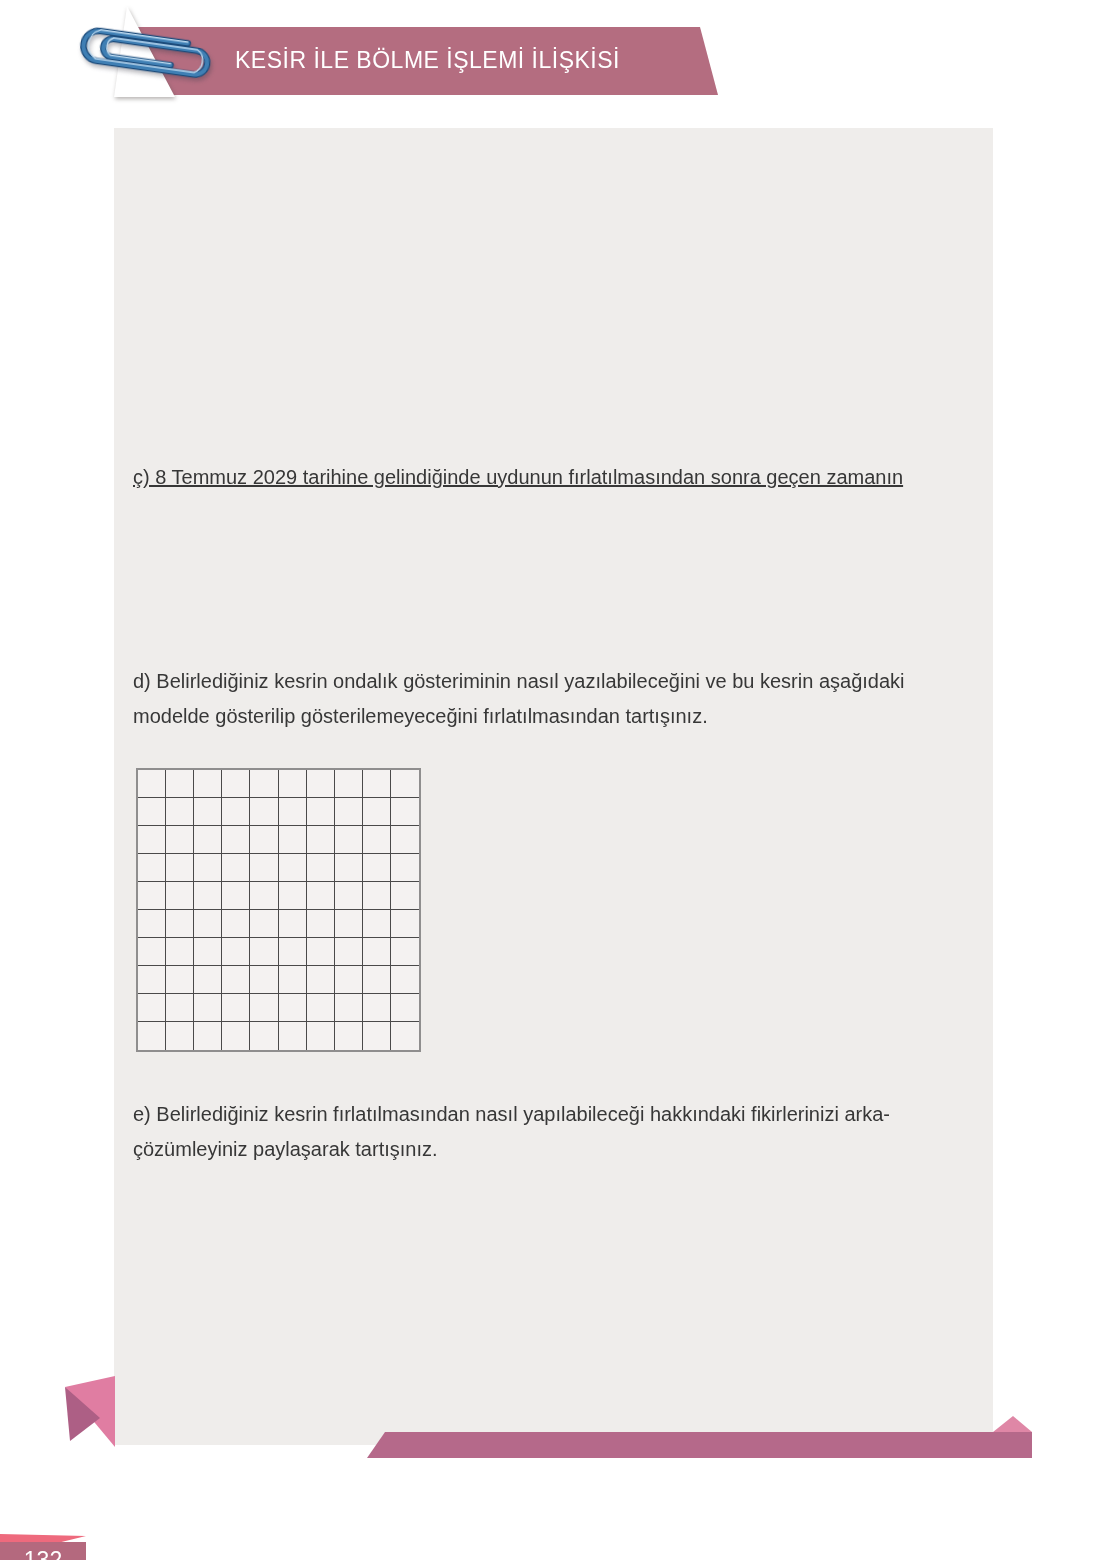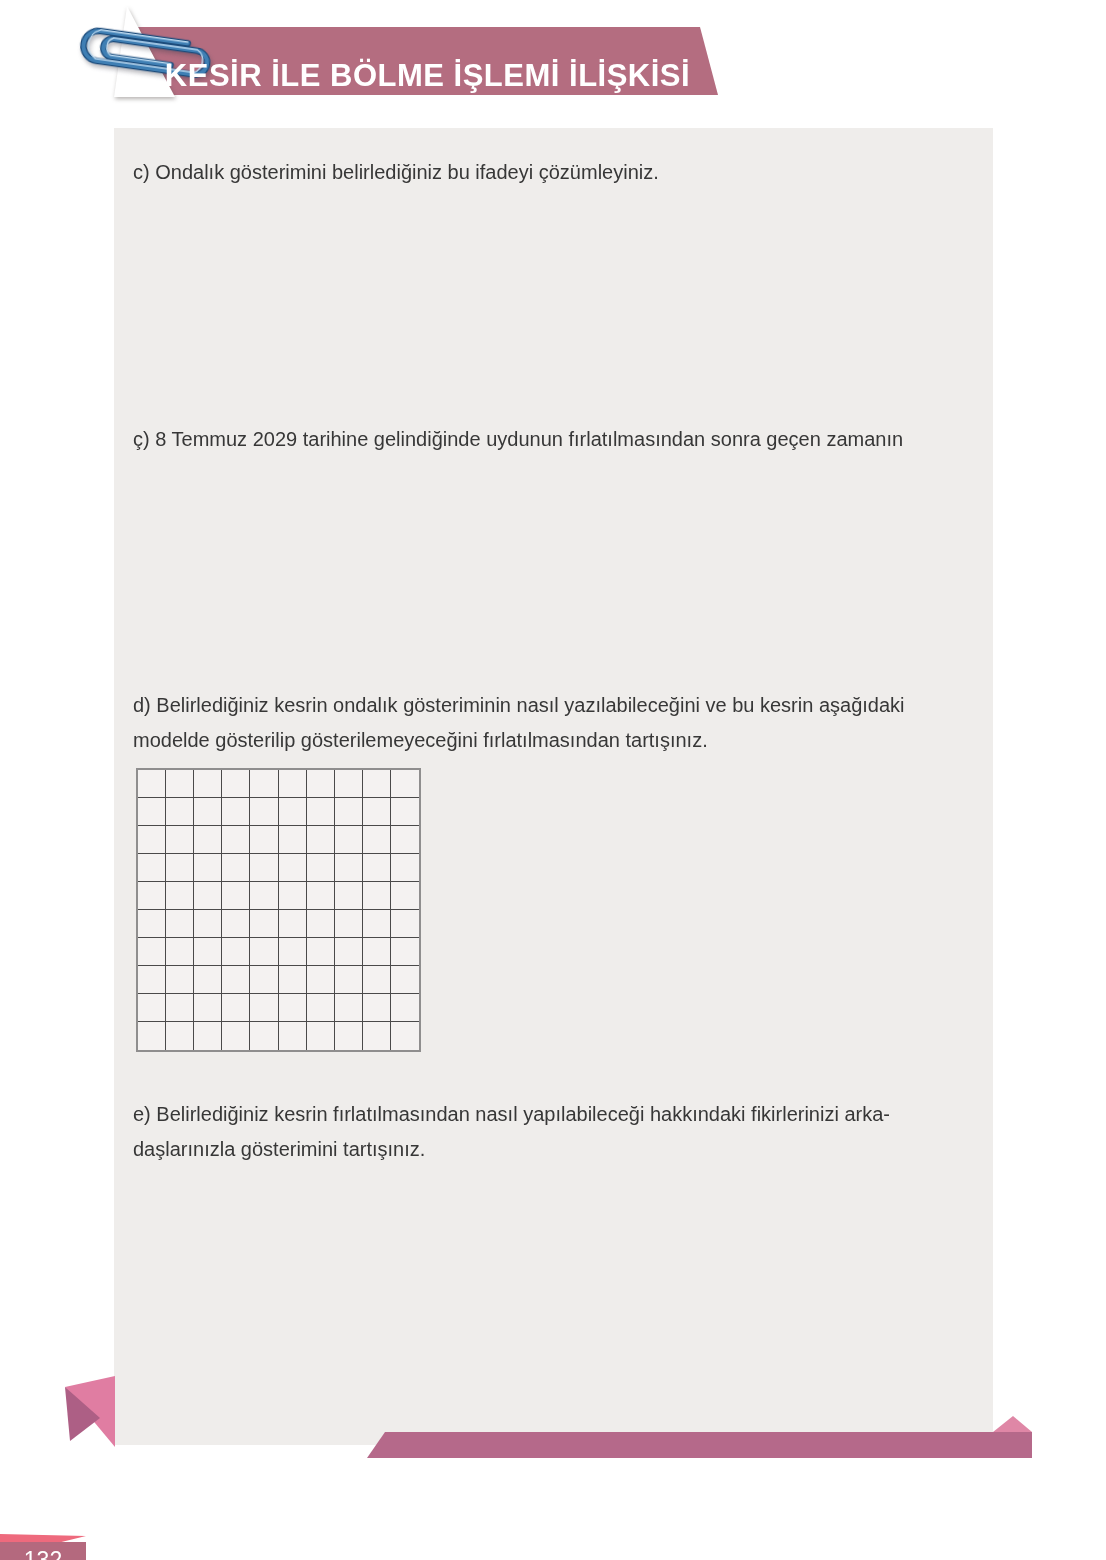--- a/index.html
+++ b/index.html
@@ -36,35 +36,35 @@
   .blfold-light-shape{fill:var(--blfold-light);}
   .blfold-dark-shape{fill:var(--blfold-dark);}
   .pagetri-shape{fill:var(--pagetri);}
   .clip{filter:drop-shadow(2px 3px 2px rgba(60,60,75,.35));}
   .clip path{fill:none;stroke-linecap:round;stroke-linejoin:round;}
   .clip .w1{stroke:var(--clip-dark);stroke-width:6.6;}
   .clip .w2{stroke:var(--clip-mid);stroke-width:4;}
   .clip .w3{stroke:var(--clip-light);stroke-width:1.4;}
 
   .banner-title{
-    position:absolute;left:140px;top:43px;width:575px;height:66px;z-index:4;
+    position:absolute;left:140px;top:27px;width:575px;height:66px;z-index:4;
     display:flex;align-items:center;justify-content:center;
-    color:var(--title-text);font-size:31px;letter-spacing:.5px;font-weight:700;
+    color:var(--title-text);font-size:23px;letter-spacing:.5px;font-weight:400;
   }
   .content{
     position:absolute;left:114px;top:128px;width:879px;height:1317px;
     background:var(--panel);z-index:1;
   }
   .q{
     position:absolute;left:133px;z-index:2;
     font-size:20px;line-height:34.5px;white-space:nowrap;
   }
   .q-c{top:155px;}
-  .q-cedilla{top:422px;}
-  .q-d{top:664px;margin-top:24px;}
+  .q-cedilla{top:460px;text-decoration:underline;}
+  .q-d{top:664px;}
   .q-e{top:1097px;}
 
   .model-grid{
     position:absolute;left:136px;top:768px;width:285px;height:284px;z-index:2;
     display:grid;background:var(--cellbg);
     border:2px solid var(--grid-border);box-sizing:border-box;
   }
   .model-grid .cell{
     border-right:1px solid var(--grid-line);
     border-bottom:1px solid var(--grid-line);
@@ -79,23 +79,20 @@
     color:#fff;font-size:23px;margin-top:44px;
   }
 </style>
 </head>
 <body>
 
 <div class="page">
 
   <div class="content"></div>
 
-  <div class="q q-c">
-    <div>c) Ondalık gösterimini belirlediğiniz bu ifadeyi çözümleyiniz.</div>
-  </div>
 
   <div class="q q-cedilla">
     <div>ç) 8 Temmuz 2029 tarihine gelindiğinde uydunun fırlatılmasından sonra geçen zamanın</div>
   </div>
 
   <div class="q q-d">
     <div>d) Belirlediğiniz kesrin ondalık gösteriminin nasıl yazılabileceğini ve bu kesrin aşağıdaki</div>
     <div>modelde gösterilip gösterilemeyeceğini fırlatılmasından tartışınız.</div>
   </div>
 
@@ -197,21 +194,21 @@
       <div class="cell last-row"></div>
       <div class="cell last-row"></div>
       <div class="cell last-row"></div>
       <div class="cell last-row"></div>
       <div class="cell last-row"></div>
       <div class="cell last-col last-row"></div>
     </div>
 
   <div class="q q-e">
     <div>e) Belirlediğiniz kesrin fırlatılmasından nasıl yapılabileceği hakkındaki fikirlerinizi arka-</div>
-    <div>daşlarınızla gösterimini tartışınız.</div>
+    <div>çözümleyiniz paylaşarak tartışınız.</div>
   </div>
 
   <svg class="deco" viewBox="0 0 1106 1560">
 
     <polygon class="banner-shape" points="135,27 700,27 718,95 153,95"></polygon>
 
     <polygon class="wedge-shape" points="127,6 175,97 114,97"></polygon>
 
     <g class="clip" transform="translate(72,19) rotate(8)">
       <path class="w1" d="M 118 8 H 30 A 15 15 0 0 0 30 38 H 128 A 12 12 0 0 0 128 14 H 44 A 9 9 0 0 0 44 32 H 104"></path>

